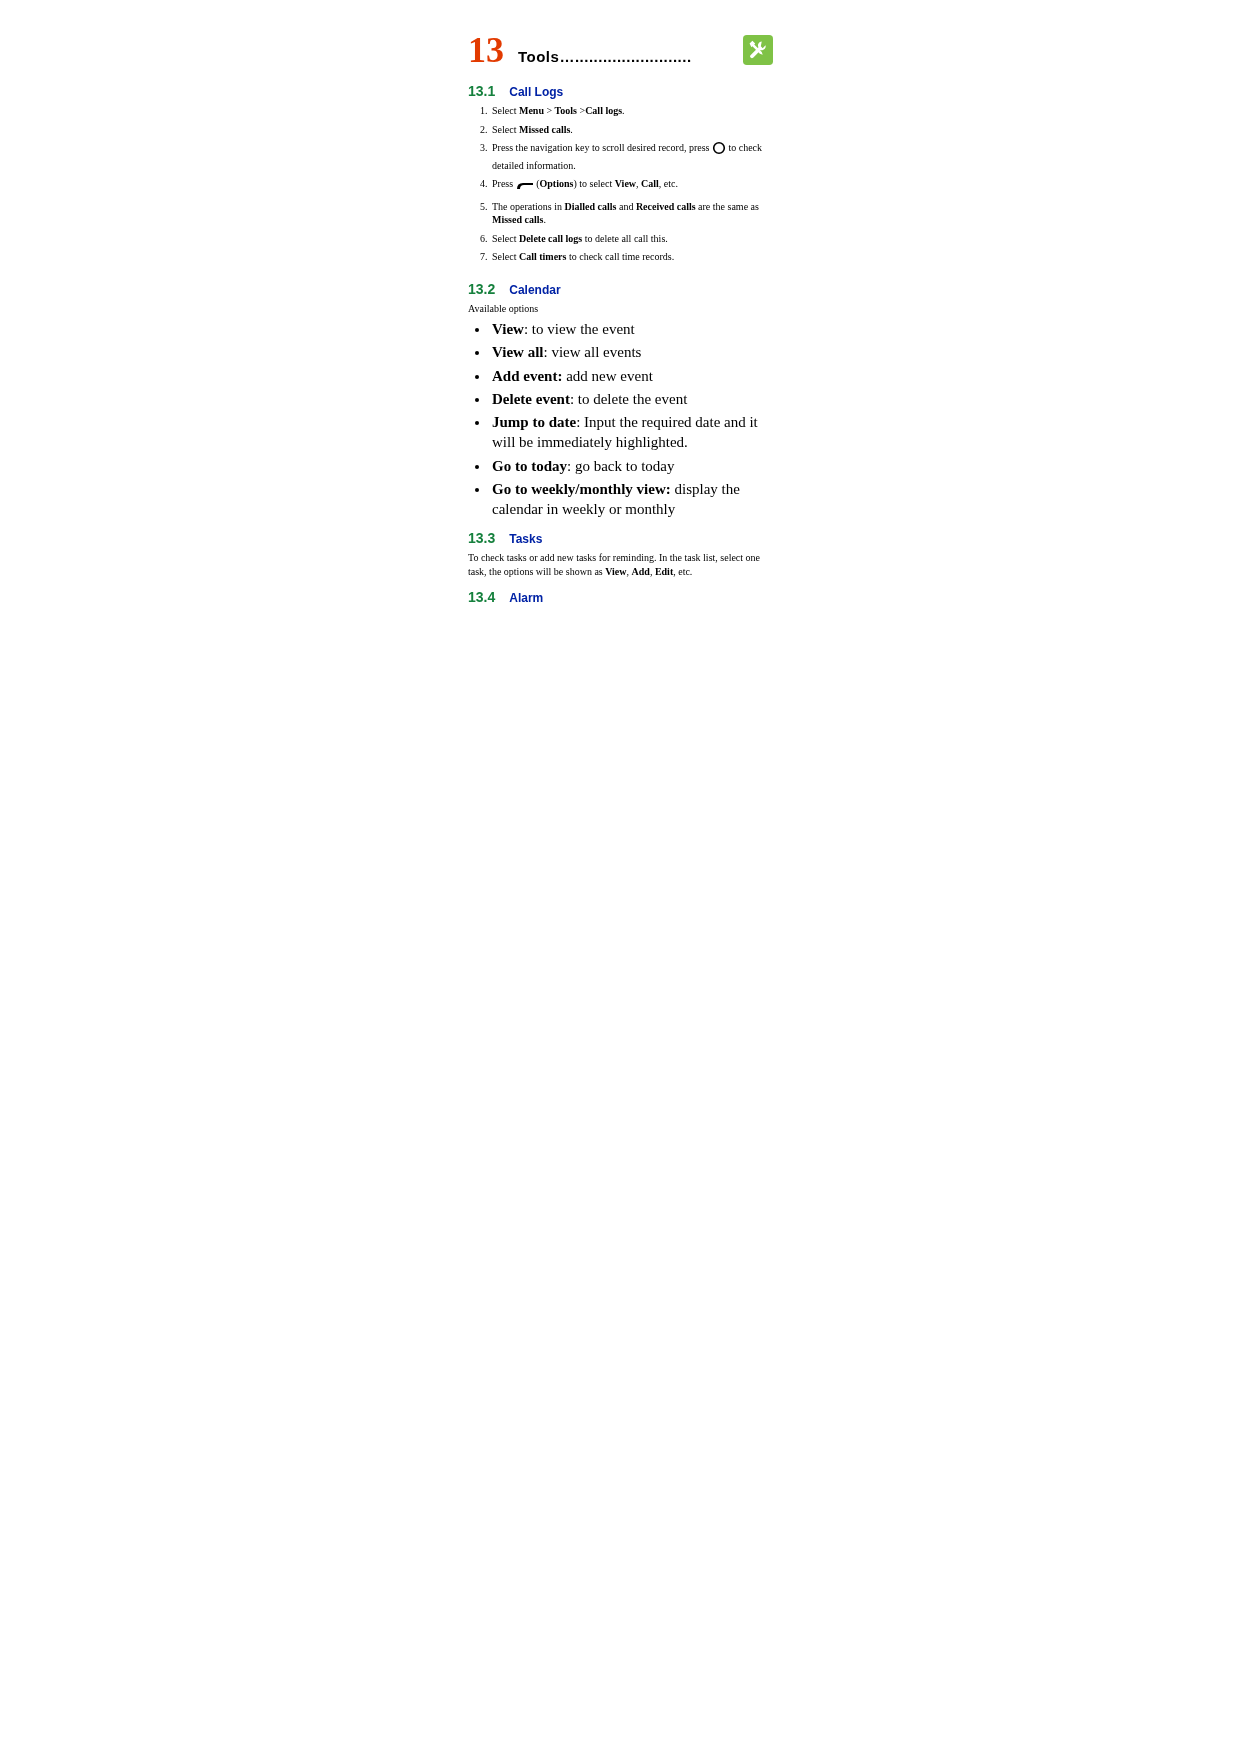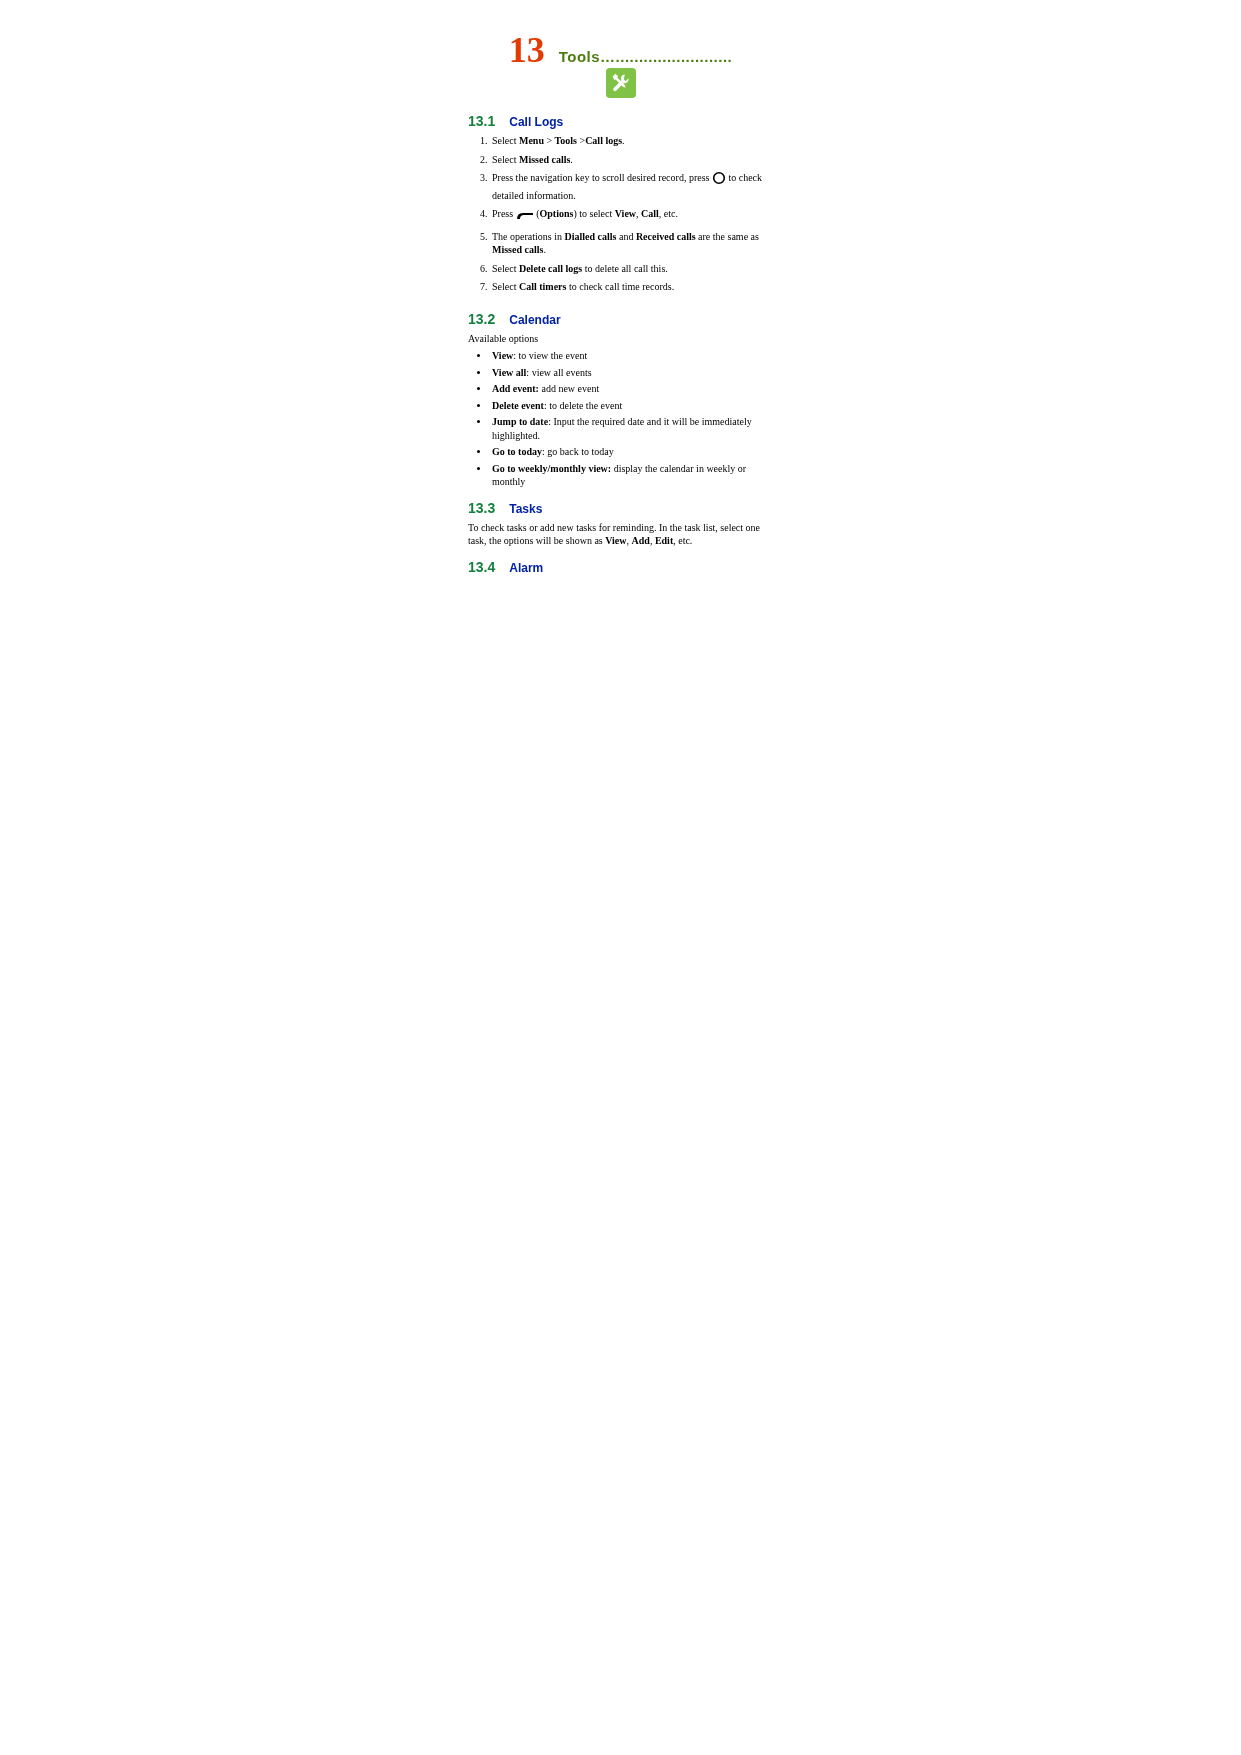--- a/index.html
+++ b/index.html
@@ -22,39 +22,38 @@
     top: 32px;
     width: 305px;
   }
 
   
   .chapter-row {
     display: flex;
     align-items: center;
     justify-content: space-between;
     margin-bottom: 14px;
-    flex-direction: column;
   }
   .chapter-left {
     display: flex;
     align-items: baseline;
   }
   .chapter-num {
     font-family: "Times New Roman", Times, serif;
     font-weight: bold;
     font-size: 36px;
     color: #e23a00;
     line-height: 1;
     margin-right: 14px;
   }
   .chapter-title {
     font-family: Arial, Helvetica, sans-serif;
     font-weight: bold;
     font-size: 15px;
-    color: #4d7c0f;
+    color: #000000;
     letter-spacing: 0.5px;
   }
   .hdr-icon {
     flex: 0 0 auto;
   }
   .hdr-icon svg {
     display: block;
     width: 30px;
     height: 30px;
   }
@@ -85,21 +84,21 @@
     font-size: 10px;
     line-height: 1.35;
   }
   ol.steps > li {
     margin-bottom: 5px;
     padding-left: 2px;
   }
   ul.bul {
     margin: 2px 0 0 0;
     padding-left: 22px;
-    font-size: 10px;
+    font-size: 15px;
     line-height: 1.35;
     list-style: disc;
   }
   ul.bul > li {
     margin-bottom: 3px;
     padding-left: 2px;
   }
 
   
   p.body {

